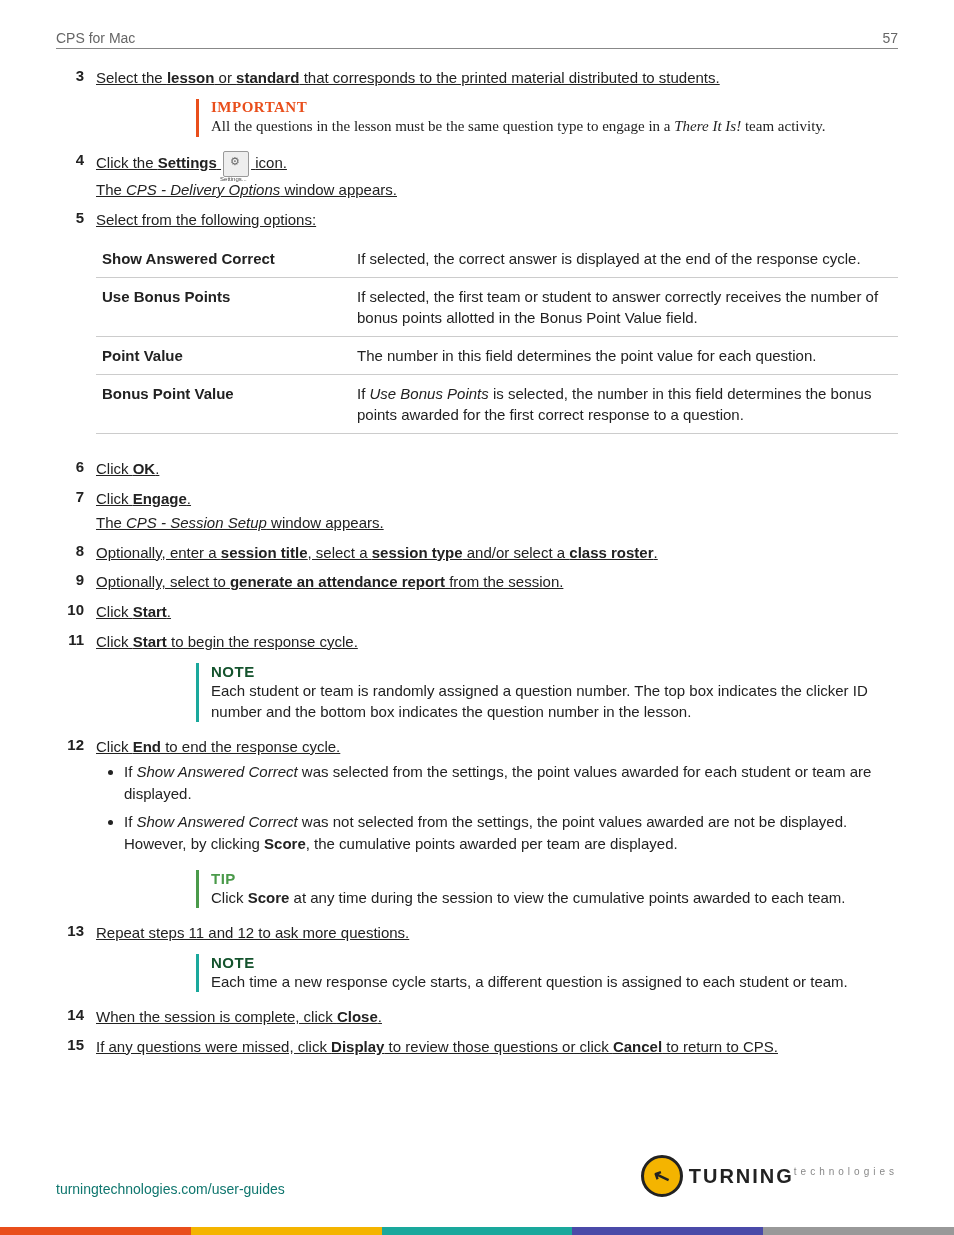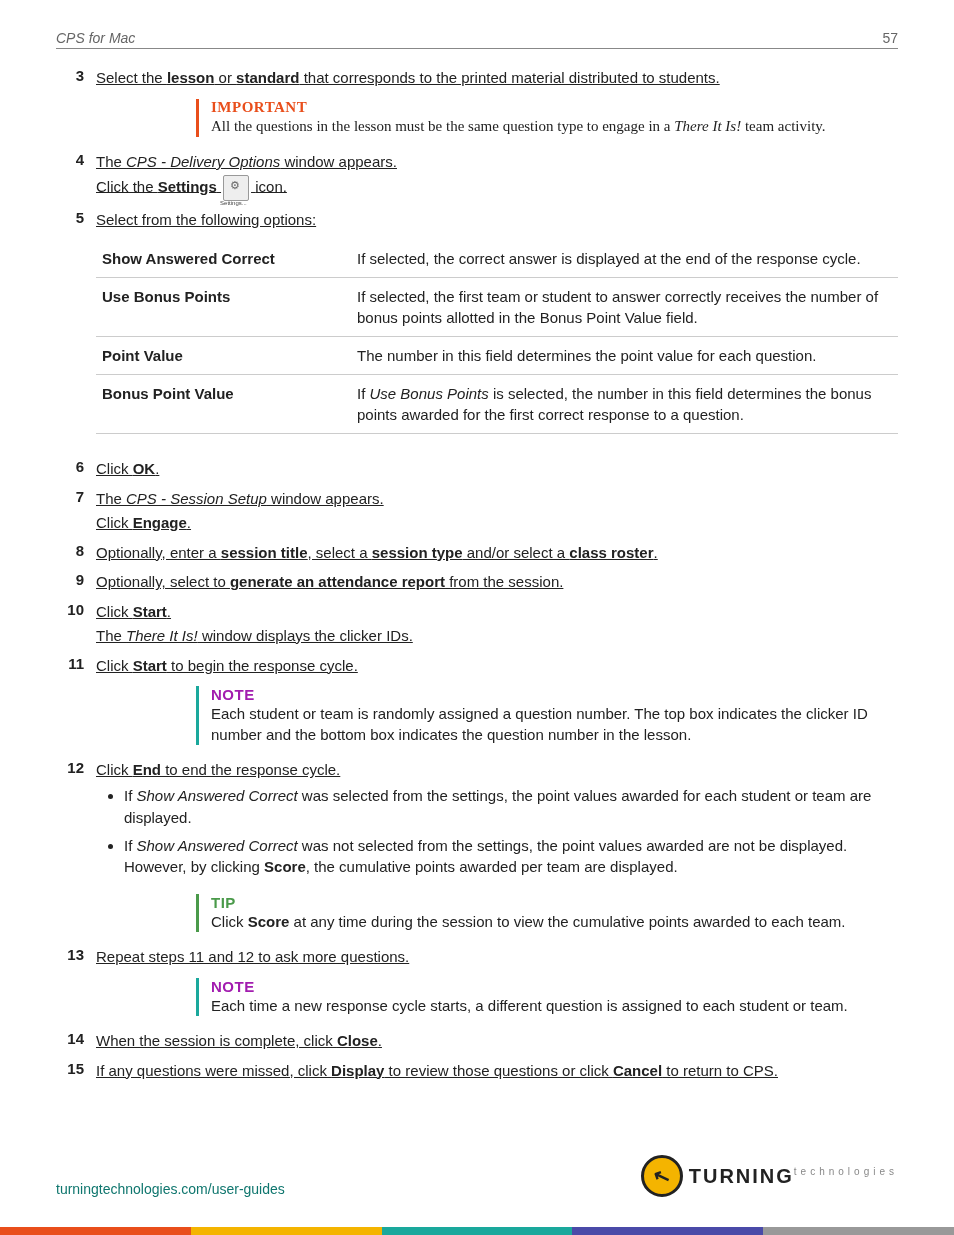--- a/index.html
+++ b/index.html
@@ -1,32 +1,32 @@
 <!DOCTYPE html>
 <html><head>
 <meta charset="utf-8">
 <style>
   * { box-sizing: border-box; margin: 0; padding: 0; }
   html, body { width: 954px; background: #fff; font-family: Arial, Helvetica, sans-serif; color: #222; }
   .page { padding: 30px 56px 0 56px; min-height: 1235px; position: relative; }
   .header-row { display: flex; justify-content: space-between; border-bottom: 1px solid #888; padding-bottom: 2px; margin-bottom: 18px; }
-  .header-left { font-style: italic; color: #666; font-size: 14px; }
+  .header-left { color: #666; font-size: 14px; }
   .header-right { color: #666; font-size: 14px; }
   ol.steps { list-style: none; }
   ol.steps > li { display: flex; margin-bottom: 6px; }
   .step-num { width: 40px; text-align: right; padding-right: 12px; font-weight: bold; font-size: 15px; flex-shrink: 0; }
   .step-body { flex: 1; font-size: 15px; line-height: 1.45; }
   .step-body p { margin-bottom: 2px; text-decoration: underline; }
   .callout { margin: 8px 0 14px 140px; border-left: 3px solid; padding-left: 12px; max-width: 730px; }
   .callout.important { border-color: #e94e1b; font-family: Liberation Serif, serif; }
   .callout.note { border-color: #1aa89c; }
   .callout.tip { border-color: #4a9a4a; }
   .callout-title { font-weight: bold; font-size: 15px; letter-spacing: 0.5px; }
   .callout.important .callout-title { color: #e94e1b; }
-  .callout.note .callout-title { color: #a21caf; }
+  .callout.note .callout-title { color: #14532d; }
   .callout.tip .callout-title { color: #4a9a4a; }
   .callout-body { font-size: 15px; line-height: 1.4; }
   .settings-icon { display: inline-block; vertical-align: middle; width: 26px; height: 26px; background: #eee; border: 1px solid #999; border-radius: 2px; position: relative; margin: 0 2px; }
   .settings-icon::after { content: "Settings..."; position: absolute; bottom: -8px; left: -4px; font-size: 6px; color: #444; }
   .settings-icon .gear { position: absolute; top: 2px; left: 6px; font-size: 11px; color: #666; }
   table.options { width: 100%; border-collapse: collapse; margin: 10px 0 18px 0; font-size: 15px; }
   table.options tr { border-bottom: 1px solid #ccc; }
   table.options td { padding: 8px 6px; vertical-align: top; line-height: 1.4; }
   table.options td.label { font-weight: bold; width: 255px; }
   ul.sub { list-style: disc; margin: 4px 0 8px 28px; }
@@ -66,22 +66,22 @@
 
   <div class="callout important">
     <div class="callout-title">IMPORTANT</div>
     <div class="callout-body"><span>All the questions in the lesson must be the same question type to engage in a </span><i>There It Is!</i><span> team activity.</span></div>
   </div>
 
   <ol class="steps">
     <li>
       <div class="step-num">4</div>
       <div class="step-body">
+        <p><span>Click the </span><b>Settings</b> <span class="settings-icon"><span class="gear">⚙</span></span> <span> icon.</span></p>
         <p><span>The </span><i>CPS - Delivery Options</i><span> window appears.</span></p>
-        <p><span>Click the </span><b>Settings</b> <span class="settings-icon"><span class="gear">⚙</span></span> <span> icon.</span></p>
       </div>
     </li>
 
     <li>
       <div class="step-num">5</div>
       <div class="step-body">
         <p>Select from the following options:</p>
 
         <table class="options">
           <tbody>
@@ -109,22 +109,22 @@
     <li>
       <div class="step-num">6</div>
       <div class="step-body">
           <p><span>Click </span><b>OK</b><span>.</span></p>
         </div>
     </li>
 
     <li>
       <div class="step-num">7</div>
       <div class="step-body">
+        <p><span>Click </span><b>Engage</b><span>.</span></p>
         <p><span>The </span><i>CPS - Session Setup</i><span> window appears.</span></p>
-        <p><span>Click </span><b>Engage</b><span>.</span></p>
       </div>
     </li>
 
     <li>
       <div class="step-num">8</div>
       <div class="step-body">
           <p><span>Optionally, enter a </span><b>session title</b><span>, select a </span><b>session type</b><span> and/or select a </span><b>class roster</b><span>.</span></p>
         </div>
     </li>
 
@@ -132,21 +132,20 @@
       <div class="step-num">9</div>
       <div class="step-body">
           <p><span>Optionally, select to </span><b>generate an attendance report</b><span> from the session.</span></p>
         </div>
     </li>
 
     <li>
       <div class="step-num">10</div>
       <div class="step-body">
         <p><span>Click </span><b>Start</b><span>.</span></p>
-        <p><span>The </span><i>There It Is!</i><span> window displays the clicker IDs.</span></p>
       </div>
     </li>
 
     <li>
       <div class="step-num">11</div>
       <div class="step-body">
           <p><span>Click </span><b>Start</b><span> to begin the response cycle.</span></p>
         </div>
     </li>
   </ol>

